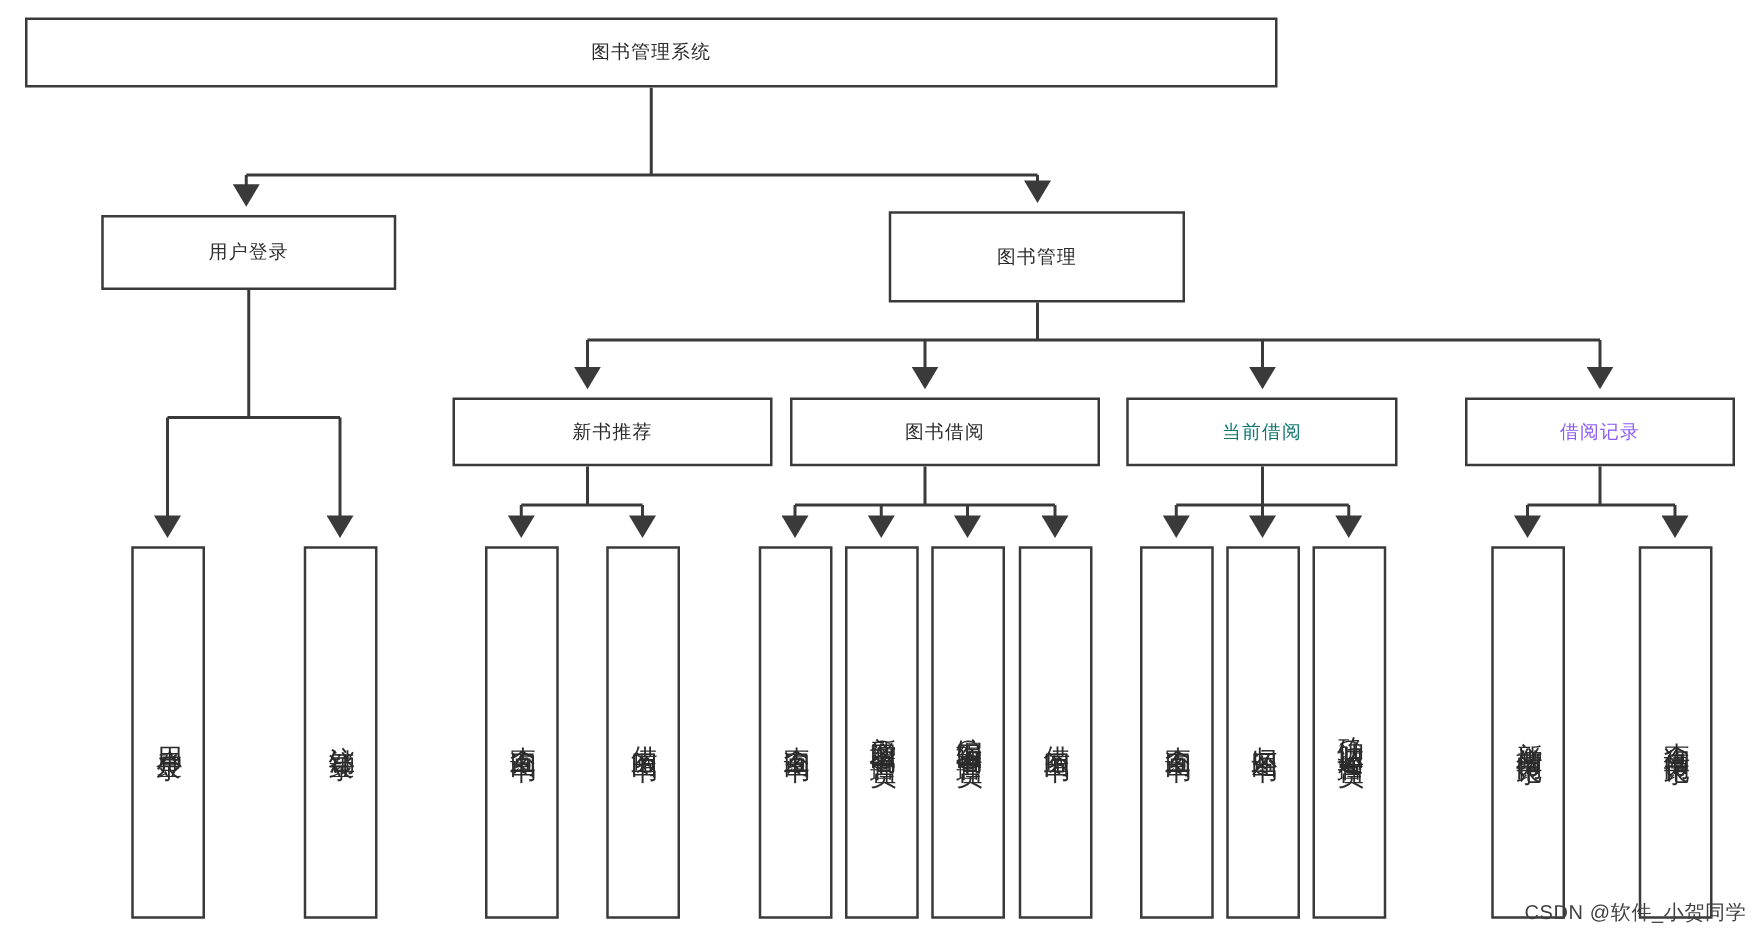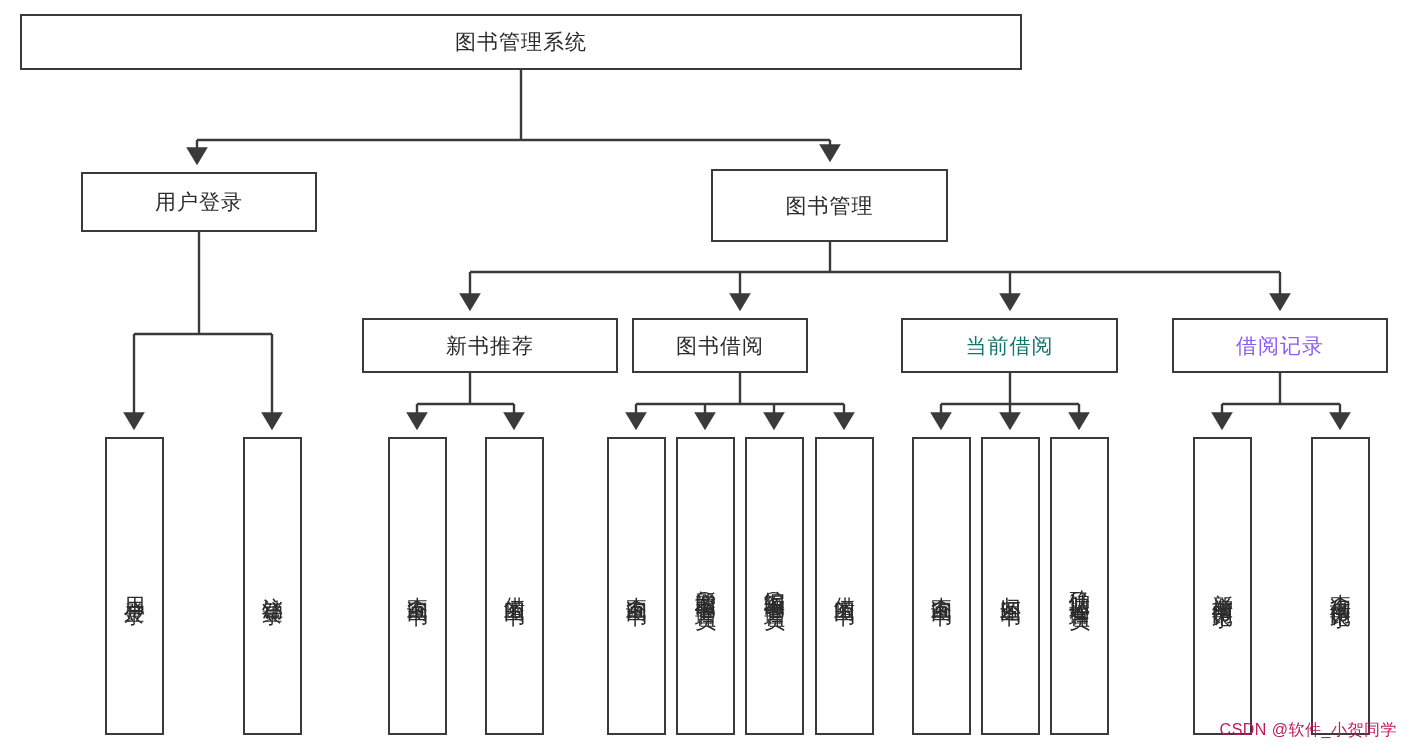--- a/index.html
+++ b/index.html
@@ -31,21 +31,21 @@
     box-sizing: border-box;
     border: 2px solid #3a3a3a;
     background: #ffffff;
     display: flex;
     align-items: center;
     justify-content: center;
     color: #2b2b2b;
     z-index: 2;
   }
   .node.horizontal {
-    font-size: 21px;
+    font-size: 15px;
     line-height: 1.2;
     letter-spacing: 1px;
   }
   .node.vertical {
     writing-mode: vertical-rl;
     text-orientation: upright;
     font-size: 21px;
     line-height: 1.15;
     letter-spacing: 3px;
     align-items: center;
@@ -133,21 +133,21 @@
   <div class="node horizontal" style="left: 81px; top: 172px; width: 236px; height: 60px; border-color: rgb(58, 58, 58); background: rgb(255, 255, 255); color: rgb(43, 43, 43);">
     <span class="node-label">用户登录</span>
   </div>
   <div class="node horizontal" style="left: 711px; top: 169px; width: 237px; height: 73px; border-color: rgb(58, 58, 58); background: rgb(255, 255, 255); color: rgb(43, 43, 43);">
     <span class="node-label">图书管理</span>
   </div>
 
   <div class="node horizontal" style="left: 362px; top: 318px; width: 256px; height: 55px; border-color: rgb(58, 58, 58); background: rgb(255, 255, 255); color: rgb(43, 43, 43);">
     <span class="node-label">新书推荐</span>
   </div>
-  <div class="node horizontal" style="left: 632px; top: 318px; width: 176px; height: 55px; border-color: rgb(58, 58, 58); background: rgb(255, 255, 255); color: rgb(43, 43, 43); align-items: center;">
+  <div class="node horizontal" style="left: 632px; top: 318px; width: 248px; height: 55px; border-color: rgb(58, 58, 58); background: rgb(255, 255, 255); color: rgb(43, 43, 43); align-items: center;">
     <span class="node-label">图书借阅</span>
   </div>
   <div class="node horizontal" style="left: 901px; top: 318px; width: 217px; height: 55px; border-color: rgb(58, 58, 58); background: rgb(255, 255, 255); color: #0f766e;">
     <span class="node-label">当前借阅</span>
   </div>
   <div class="node horizontal" style="left: 1172px; top: 318px; width: 216px; height: 55px; border-color: rgb(58, 58, 58); background: rgb(255, 255, 255); color: #8b5cf6;">
     <span class="node-label">借阅记录</span>
   </div>
 
   <div class="node vertical" style="left: 105px; top: 437px; width: 59px; height: 298px; border-color: rgb(58, 58, 58); background: rgb(255, 255, 255); color: rgb(43, 43, 43);">
@@ -187,15 +187,15 @@
     <span class="node-label">确认归还（管理员）</span>
   </div>
 
   <div class="node vertical" style="left: 1193px; top: 437px; width: 59px; height: 298px; border-color: rgb(58, 58, 58); background: rgb(255, 255, 255); color: rgb(43, 43, 43);">
     <span class="node-label">新增借阅记录</span>
   </div>
   <div class="node vertical" style="left: 1311px; top: 437px; width: 59px; height: 298px; border-color: rgb(58, 58, 58); background: rgb(255, 255, 255); color: rgb(43, 43, 43);">
     <span class="node-label">查询借阅记录</span>
   </div>
 
-  <div id="watermark" style="color: #be185d;">CSDN @软件_小贺同学</div>
+  <div id="watermark" style="color: #404040;">CSDN @软件_小贺同学</div>
 
 </div>
 
 </body></html>

